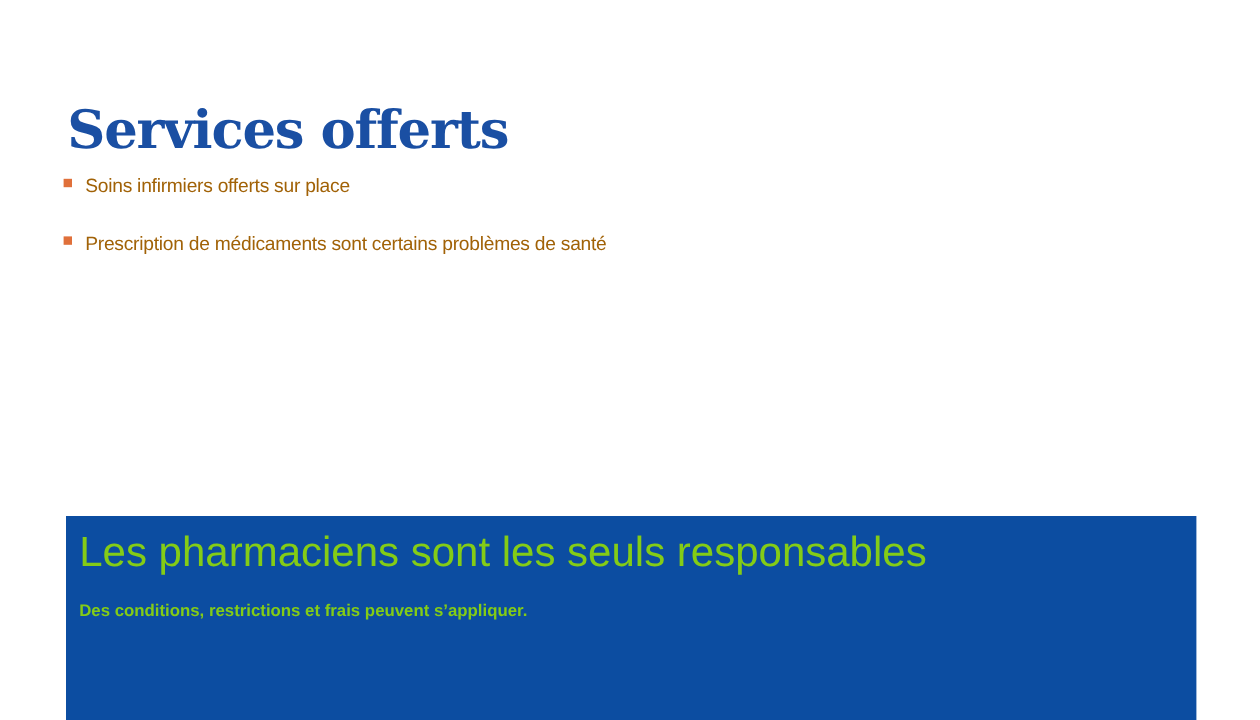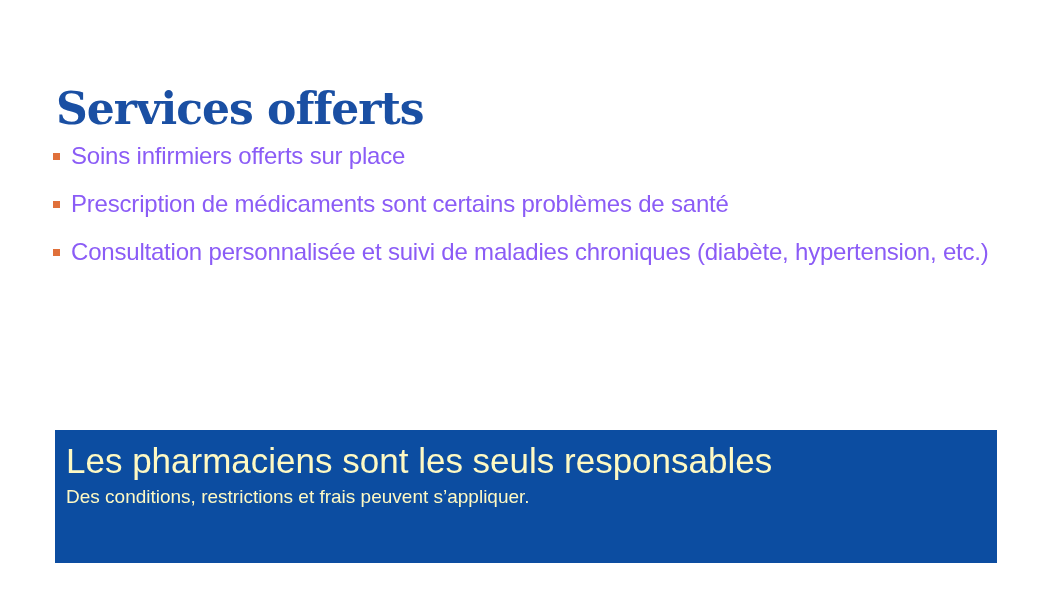--- a/index.html
+++ b/index.html
@@ -28,71 +28,68 @@
     left: 53px;
     top: 144px;
     margin: 0;
     padding: 0;
     list-style: none;
   }
   .services-list li {
     height: 24px;
     line-height: 24px;
     margin-bottom: 24px;
-    font-size: 24px;
+    font-size: 16px;
     letter-spacing: -0.2px;
-    color: #8b5cf6;
+    color: #a16207;
     white-space: nowrap;
   }
   .bullet-sq {
     display: inline-block;
     width: 7px;
     height: 7px;
     background: #e0703a;
     margin-right: 11px;
     vertical-align: 4px;
   }
   .info-banner {
     position: absolute;
     left: 55px;
     top: 430px;
     width: 942px;
-    height: 133px;
+    height: 170px;
     box-sizing: border-box;
     background: #0c4da1;
-    color: #fef9c3;
+    color: #84cc16;
     padding: 9px 0 0 11px;
   }
   .info-banner .big-line {
     font-size: 35px;
     line-height: 43px;
     font-weight: 300;
     white-space: nowrap;
   }
   .info-banner .small-line {
-    font-size: 19px;
+    font-size: 14px;
     line-height: 24px;
-    margin-top: 3px;
-    font-weight: 400;
+    margin-top: 14px;
+    font-weight: 700;
     white-space: nowrap;
   }
 </style>
 </head>
 <body>
 
 <h1 class="slide-title">Services offerts</h1>
 
 <ul class="services-list">
   <li>
     <span class="bullet-sq"></span><span>Soins infirmiers offerts sur place</span>
   </li>
   <li>
     <span class="bullet-sq"></span><span>Prescription de médicaments sont certains problèmes de santé</span>
   </li>
-  <li>
-    <span class="bullet-sq"></span><span>Consultation personnalisée et suivi de maladies chroniques (diabète, hypertension, etc.)</span>
-  </li>
 </ul>
 
 <div class="info-banner">
   <div class="big-line">Les pharmaciens sont les seuls responsables</div>
   <div class="small-line">Des conditions, restrictions et frais peuvent s’appliquer.</div>
 </div>
 
 </body></html>

